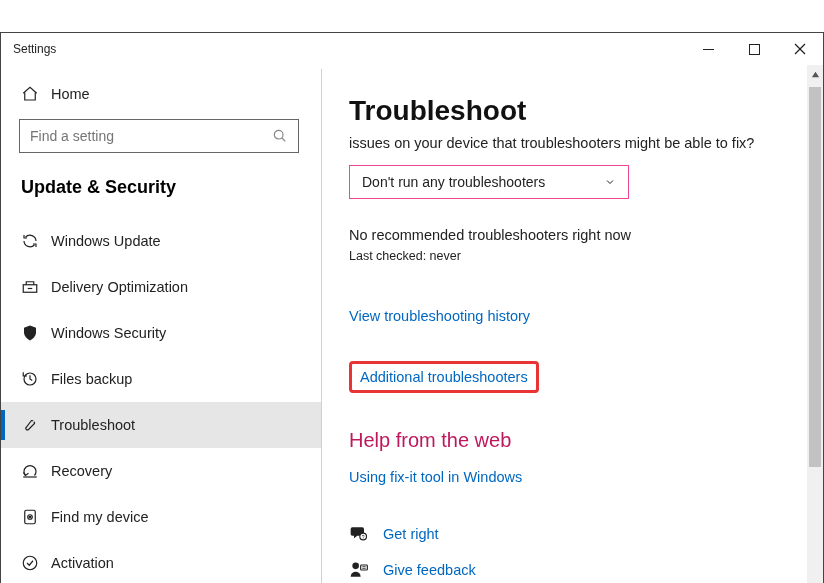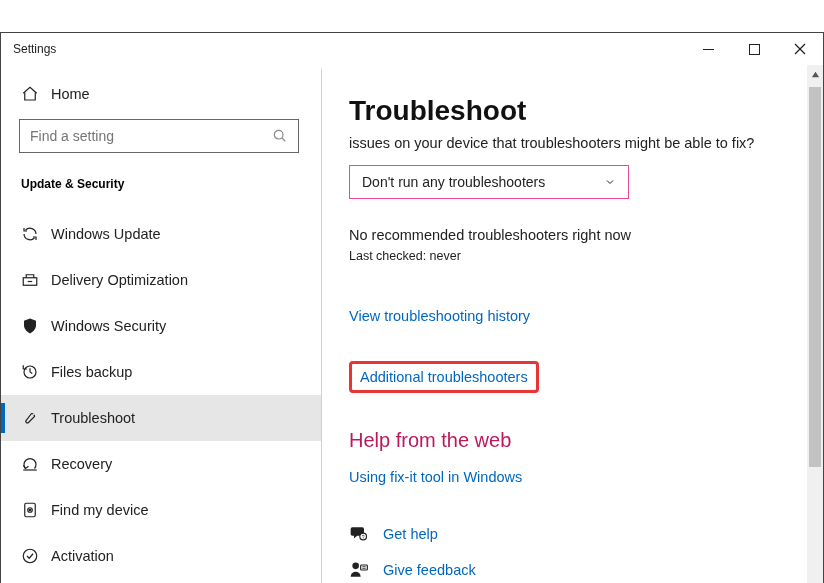--- a/index.html
+++ b/index.html
@@ -11,21 +11,21 @@
   .body { flex: 1; display: flex; overflow: hidden; }
 
   .sidebar { width: 320px; background: #fff; padding: 10px 0 0 0; display: flex; flex-direction: column; position: relative; }
   .home-row { display: flex; align-items: center; padding: 10px 20px; font-size: 14.5px; color: #222; }
   .home-row .icon-slot { width: 30px; display: flex; align-items: center; justify-content: flex-start; }
   .search-wrap { padding: 0 18px 14px 18px; margin-top:6px; }
   .search-box { border: 1px solid #666; height: 34px; display: flex; align-items: center; padding: 0 10px; font-size: 14px; color: #666; background: #fff; width: 280px; }
   .search-box input { flex: 1; border: none; outline: none; font-size: 14px; font-family: inherit; background: transparent; }
   .search-box .search-ic { opacity: .7; }
 
-  .section-title { font-weight: 600; font-size: 12px; padding: 10px 20px 20px 20px; }
+  .section-title { font-weight: 600; font-size: 18px; padding: 10px 20px 20px 20px; }
 
   .nav-list { display: flex; flex-direction: column; }
   .nav-item { display: flex; align-items: center; height: 46px; padding: 0 20px; font-size: 14.5px; color: #222; position: relative; }
   .nav-item .icon-slot { width: 30px; display: flex; align-items: center; justify-content: flex-start; }
   .nav-item.selected { background: #e6e6e6; }
   .nav-item.selected::before { content: ""; position: absolute; left: 0; top: 8px; bottom: 8px; width: 4px; background: #0067c0; }
 
   .divider { position: absolute; top: 36px; bottom: 20px; left: 320px; width: 1px; background: #d0d0d0; }
 
   .main { flex: 1; position: relative; display: flex; }
@@ -221,21 +221,21 @@
         </div>
 
         <div class="help-row">
           <span class="ic">
             <svg width="20" height="20" viewBox="0 0 24 24" fill="#222">
                 <path d="M4 4 h12 a2 2 0 0 1 2 2 v6 a2 2 0 0 1 -2 2 h-6 l-4 3 v-3 h-2 a2 2 0 0 1 -2 -2 v-6 a2 2 0 0 1 2 -2 z"></path>
                 <circle cx="17" cy="15" r="4" fill="#fff" stroke="#222" stroke-width="1.4"></circle>
                 <text x="17" y="18" font-size="6" text-anchor="middle" fill="#222">?</text>
               </svg>
           </span>
-          <span class="link">Get help</span>
+          <span class="link">Get right</span>
         </div>
 
         <div class="help-row">
           <span class="ic">
             <svg width="20" height="20" viewBox="0 0 24 24" fill="#222">
                 <circle cx="8" cy="7" r="4"></circle>
                 <path d="M2 20 a6 6 0 0 1 12 0 z"></path>
                 <rect x="14" y="6" width="8" height="6" rx="1" fill="#fff" stroke="#222" stroke-width="1.4"></rect>
                 <line x1="16" y1="8" x2="20" y2="8" stroke="#222" stroke-width="1"></line>
                 <line x1="16" y1="10" x2="20" y2="10" stroke="#222" stroke-width="1"></line>

